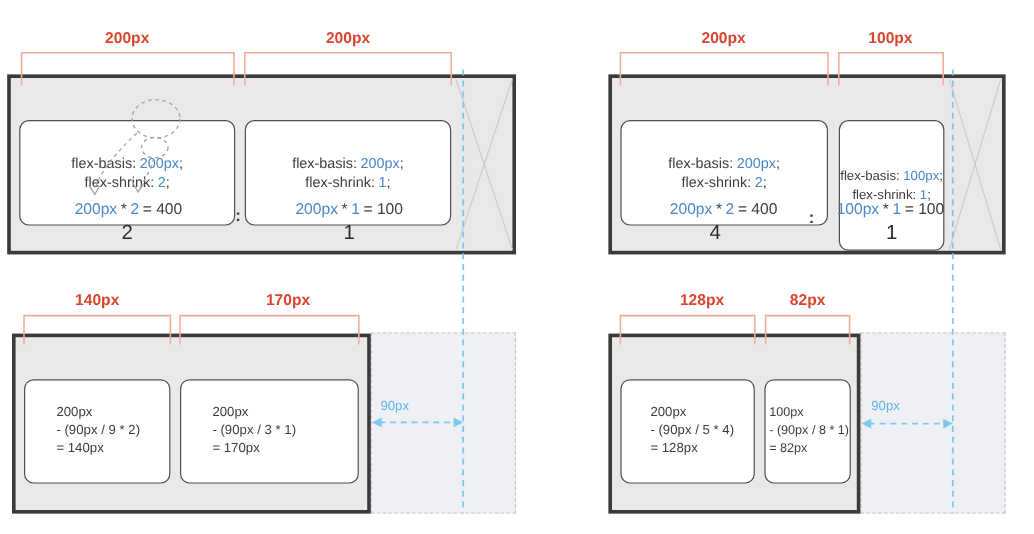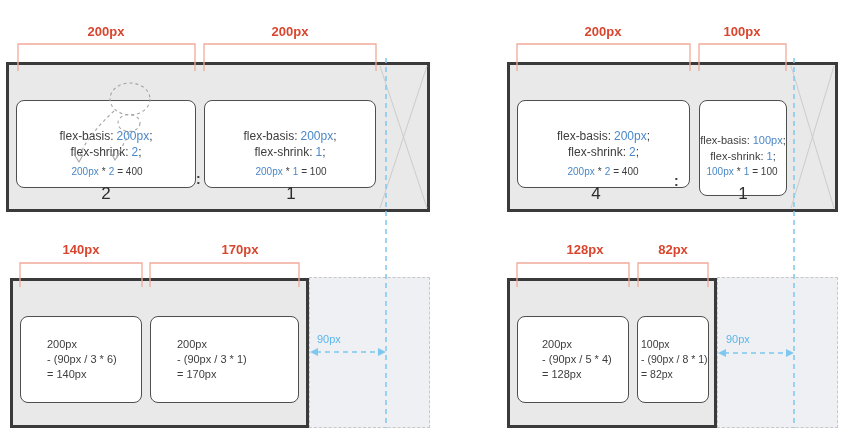--- a/index.html
+++ b/index.html
@@ -13,21 +13,21 @@
         box-sizing:border-box;display:flex;flex-direction:column;justify-content:center;margin-top:29px;}
   .code{align-items:center;font-size:12px;color:var(--dark);letter-spacing:0;}
   .code .codeline{white-space:nowrap;line-height:16px;}
   .code-sm{font-size:11px;}
   .val{color:var(--blue);}
   .prop{margin-right:3px;}
   .calc{font-size:11px;line-height:15px;color:var(--dark);align-items:flex-start;}
   .calc-sm{font-size:10.5px;}
   .mlabel{position:absolute;top:24px;width:100px;text-align:center;font-size:13px;font-weight:600;color:var(--red);}
   .mlabel.bottom{top:242px;}
-  .formula{position:absolute;top:166px;width:150px;text-align:center;font-size:10px;color:var(--dark);white-space:nowrap;}
+  .formula{position:absolute;top:166px;width:150px;text-align:center;font-size:13px;color:var(--dark);white-space:nowrap;}
   .formula .op{margin:0 3px;}
   .formula .res{margin-left:3px;}
   .ratio{position:absolute;top:184px;width:150px;text-align:center;font-size:17px;color:#2d2d2d;}
   .colon{position:absolute;font-size:14px;font-weight:700;color:var(--dark);}
   .dashregion{position:absolute;background:var(--dashfill);border:1px dashed var(--dashborder);box-sizing:border-box;}
   .ovlabel{position:absolute;top:333px;width:60px;text-align:left;font-size:11px;color:var(--skytext);}
   .linework{position:absolute;left:0;top:0;pointer-events:none;}
 </style>
 </head>
 <body>
@@ -58,40 +58,40 @@
   <div class="panel" style="left:507px;top:62px;width:331px;height:150px;"></div>
 
   <div class="mlabel" style="left:553px;">200px</div>
   <div class="mlabel" style="left:692px;">100px</div>
 
   <div class="wbox code" style="left:517px;top:71px;width:173px;height:88px;">
     <div class="codeline"><span class="prop">flex-basis:</span><span class="val">200px</span><span>;</span></div>
     <div class="codeline"><span class="prop">flex-shrink:</span><span class="val">2</span><span>;</span></div>
   </div>
 
-  <div class="wbox code code-sm" style="left:699px;top:71px;width:88px;height:96px;">
+  <div class="wbox code code-sm" style="left:699px;top:71px;width:88px;height:109px;">
     <div class="codeline"><span class="prop">flex-basis:</span><span class="val">100px</span><span>;</span></div>
     <div class="codeline"><span class="prop">flex-shrink:</span><span class="val">1</span><span>;</span></div>
   </div>
 
   <div class="formula" style="left:528px;"><span class="val">200px</span><span class="op">*</span><span class="val">2</span><span class="res">= 400</span></div>
   <div class="ratio" style="left:521px;">4</div>
   <div class="colon" style="left:674px;top:173px;">:</div>
   <div class="formula" style="left:667px;"><span class="val">100px</span><span class="op">*</span><span class="val">1</span><span class="res">= 100</span></div>
   <div class="ratio" style="left:668px;">1</div>
 
   <div class="dashregion" style="left:309px;top:277px;width:121px;height:151px;"></div>
   <div class="panel" style="left:10px;top:278px;width:299px;height:150px;"></div>
 
   <div class="mlabel bottom" style="left:31px;">140px</div>
   <div class="mlabel bottom" style="left:190px;">170px</div>
 
   <div class="wbox calc" style="left:20px;top:287px;width:122px;height:87px;padding-left:26px;">
     <div>200px</div>
-    <div>- (90px / 3 * 6)</div>
+    <div>- (90px / 9 * 2)</div>
     <div>= 140px</div>
   </div>
   <div class="wbox calc" style="left:150px;top:287px;width:149px;height:87px;padding-left:26px;">
     <div>200px</div>
     <div>- (90px / 3 * 1)</div>
     <div>= 170px</div>
   </div>
 
   <div class="ovlabel" style="left:317px;">90px</div>
 

